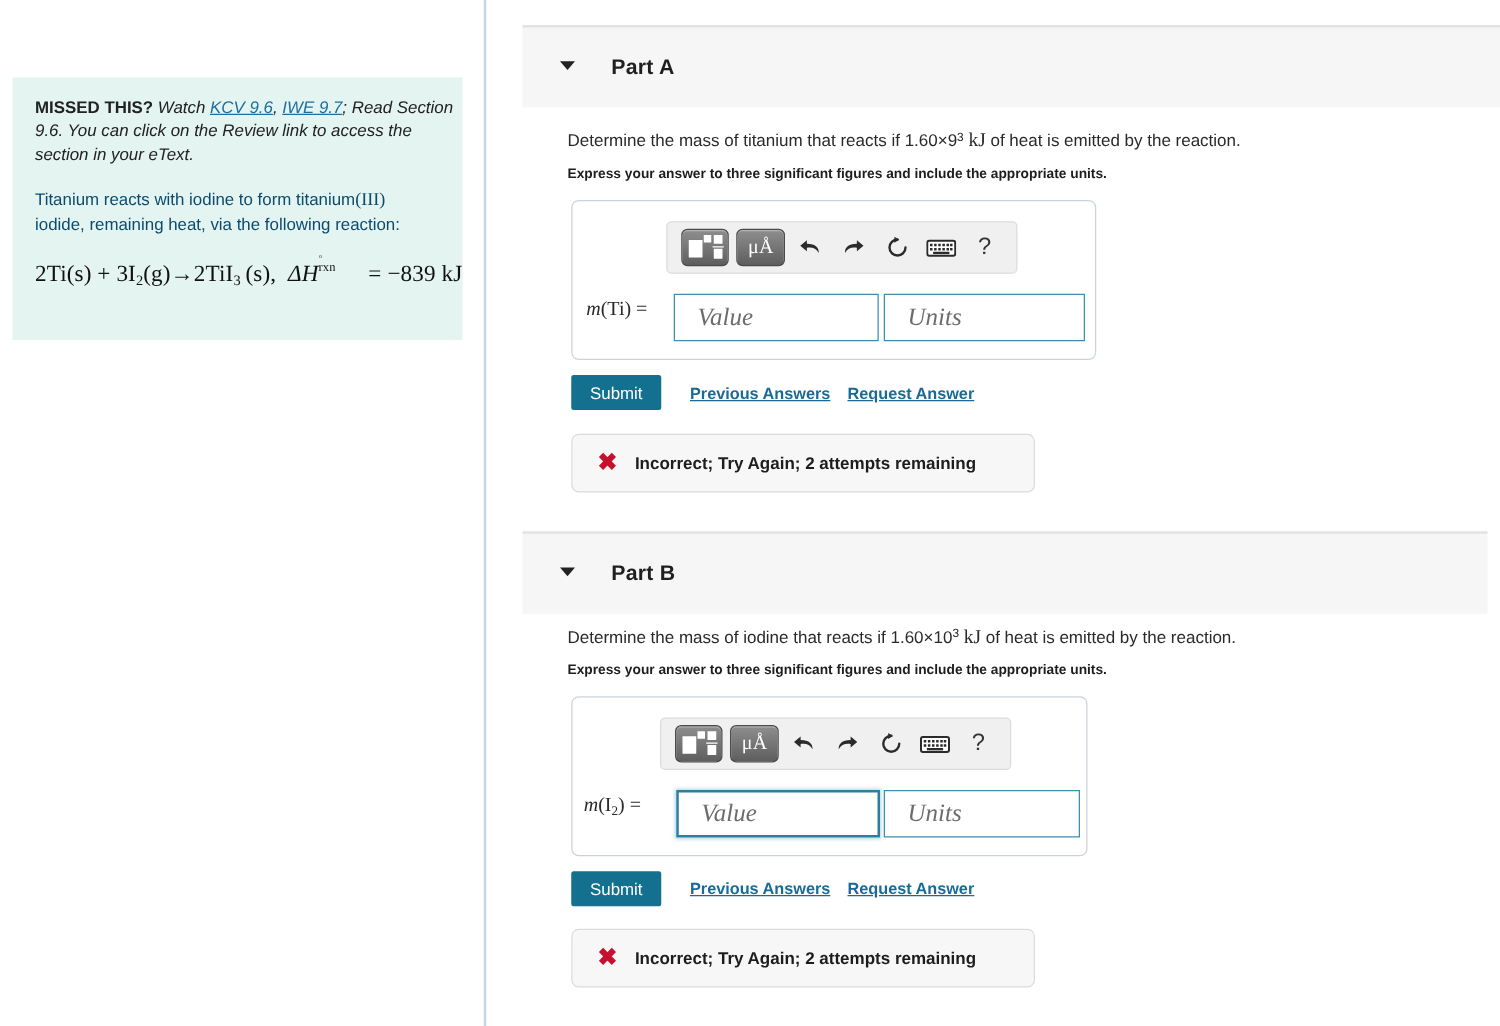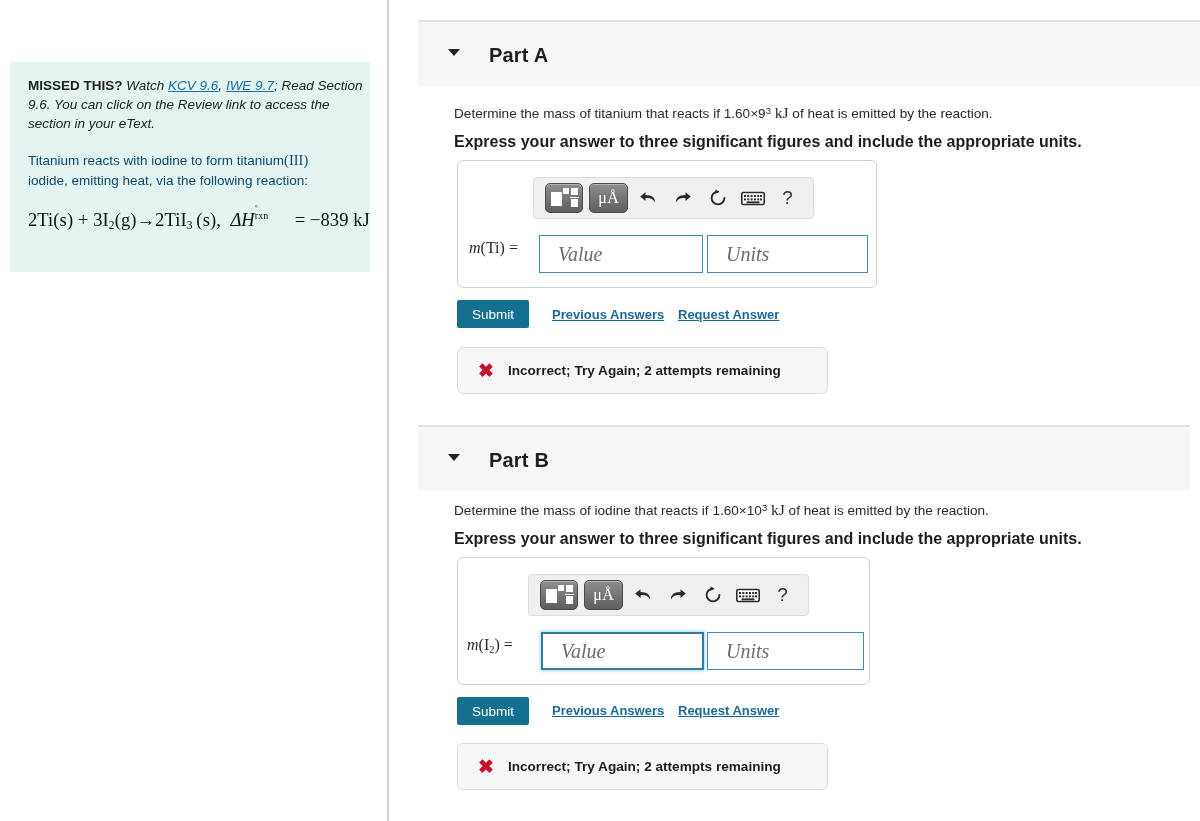--- a/index.html
+++ b/index.html
@@ -46,27 +46,27 @@
     border-top: 2px solid #e3e3e5;
     height: 66px;
   }
   .part-header .caret {
     position: absolute; left: 30px; top: 27px;
     width: 0; height: 0; border-left: 6px solid transparent; border-right: 6px solid transparent;
     border-top: 7px solid #222;
   }
   .part-header .ptitle {
     position: absolute; left: 71px; top: 22px;
-    font-size: 20px; font-weight: bold; color: #1f1f1f; letter-spacing: .2px;
+    font-size: 17px; font-weight: bold; color: #1f1f1f; letter-spacing: .2px;
   }
 
   .qtext { position: absolute; font-size: 13.6px; color: #2a2a2a; white-space: nowrap; }
   .qtext sup { font-size: 9.5px; vertical-align: 0.45em; }
   .qtext .kj { font-family: "Liberation Serif", serif; font-size: 15.5px; }
-  .qbold { position: absolute; font-size: 16px; font-weight: bold; color: #1d1d1d; white-space: nowrap; }
+  .qbold { position: absolute; font-size: 11px; font-weight: bold; color: #1d1d1d; white-space: nowrap; }
 
   
   .ans-panel {
     position: absolute; background: #fff; border: 1px solid #ccd3d8; border-radius: 6px;
   }
   .toolbar {
     position: absolute; background: #f0f0f0; border: 1px solid #dcdcdc; border-radius: 4px;
     height: 42px; display: flex; align-items: center; padding: 0 11px; gap: 6px;
   }
   .tbtn {
@@ -132,21 +132,21 @@
     <div class="hint-box">
       <div class="hint-line1">
         <b>MISSED THIS?</b>
         <span>Watch</span>
         <a href="#">KCV 9.6</a><span>,</span>
         <a href="#">IWE 9.7</a><span>; Read Section 9.6. You can click on the Review link to access the section in your eText.</span>
       </div>
 
       <div class="hint-para">
         <span>Titanium reacts with iodine to form titanium</span><span class="roman">(III)</span><br>
-        <span>iodide, emitting heat, via the following reaction:</span>
+        <span>iodide, remaining heat, via the following reaction:</span>
       </div>
 
       <div class="eqn" aria-label="reaction equation">
         2Ti(s)&nbsp;+&nbsp;3I<sub>2</sub>(g)→2TiI<sub>3</sub> (s),&nbsp;&nbsp;<span class="dh">ΔH</span><span class="sup-sub"><span class="s1">◦</span><span class="s2">rxn</span></span>&nbsp;=&nbsp;−839&nbsp;kJ
       </div>
     </div>
   </div>
 
   <div class="vdivider"></div>
 

